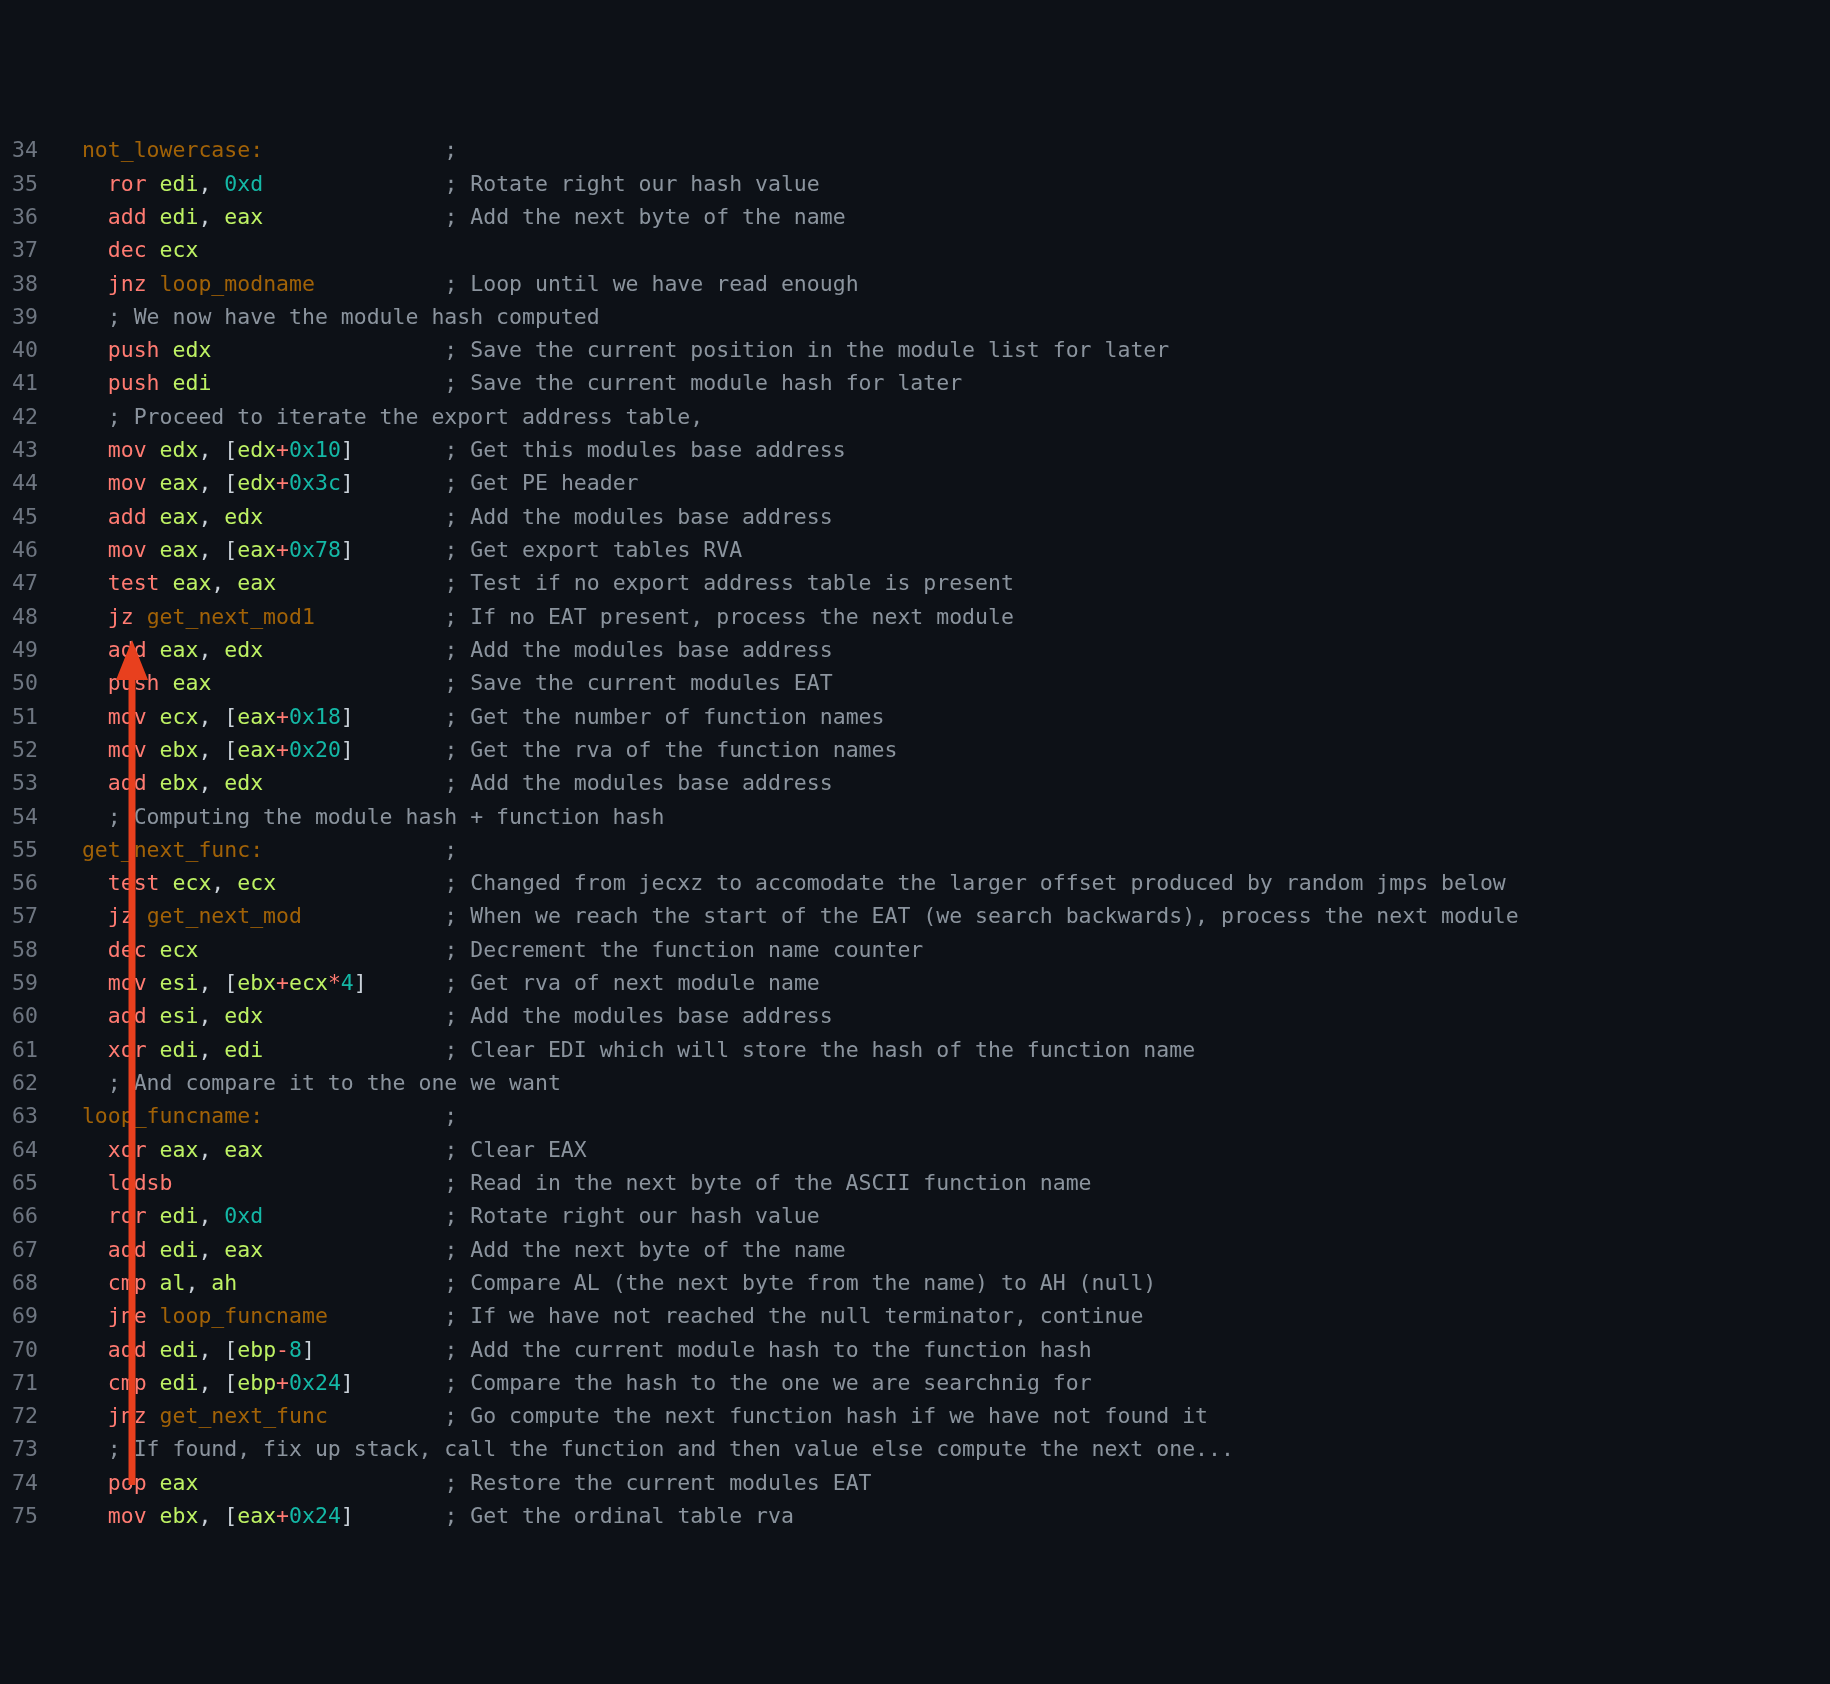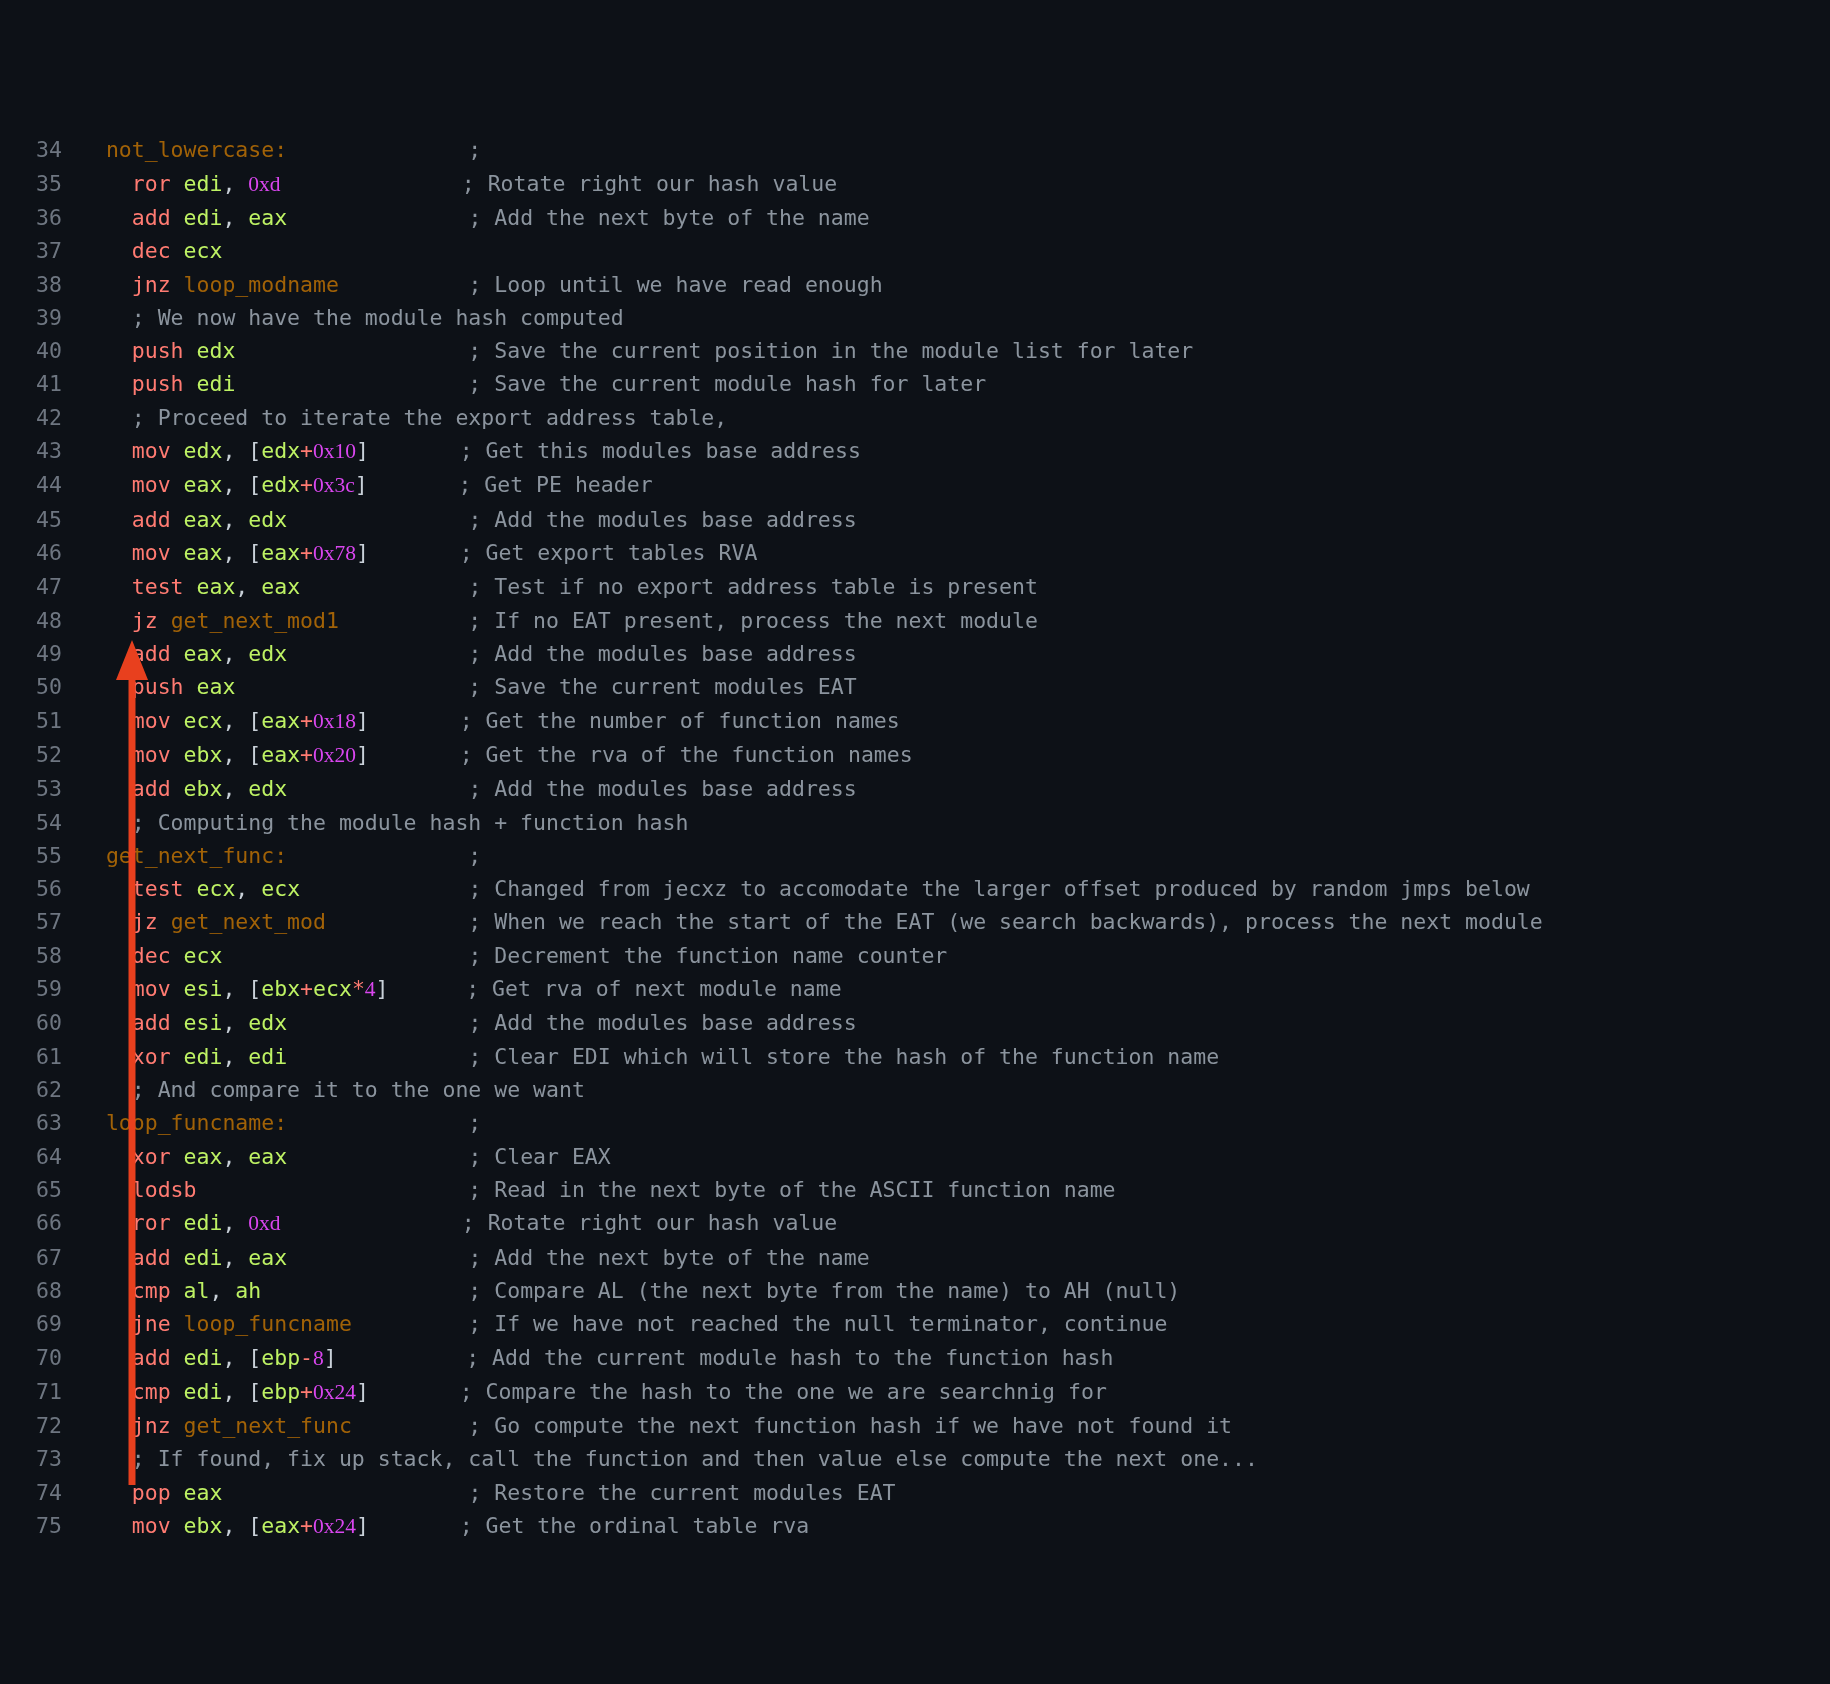--- a/index.html
+++ b/index.html
@@ -8,40 +8,39 @@
     color: #c9d1d9;
     font-family: 'SF Mono', 'Monaco', 'Menlo', 'Consolas', monospace;
     font-size: 21.5px;
     line-height: 1.55;
     padding: 0;
     white-space: pre;
     overflow: hidden;
   }
   .editor {
     position: relative;
-    padding-left: 24px;
   }
   .line {
     display: flex;
     align-items: flex-start;
   }
   .lineno {
     width: 56px;
     text-align: right;
     color: #6e7681;
     padding-right: 18px;
     flex-shrink: 0;
     user-select: none;
   }
   .code {
     white-space: pre;
   }
   .kw { color: #ff7b72; }
   .reg { color: #bef264; }
-  .num { color: #d946ef; font-family: Liberation Serif, serif; }
+  .num { color: #14b8a6; }
   .lbl { color: #a16207; }
   .brk { color: #c9d1d9; }
   .cmt { color: #8b949e; }
   .op { color: #ff7b72; }
   .punc { color: #c9d1d9; }
   .arrow {
     position: absolute;
     pointer-events: none;
     z-index: 10;
   }

